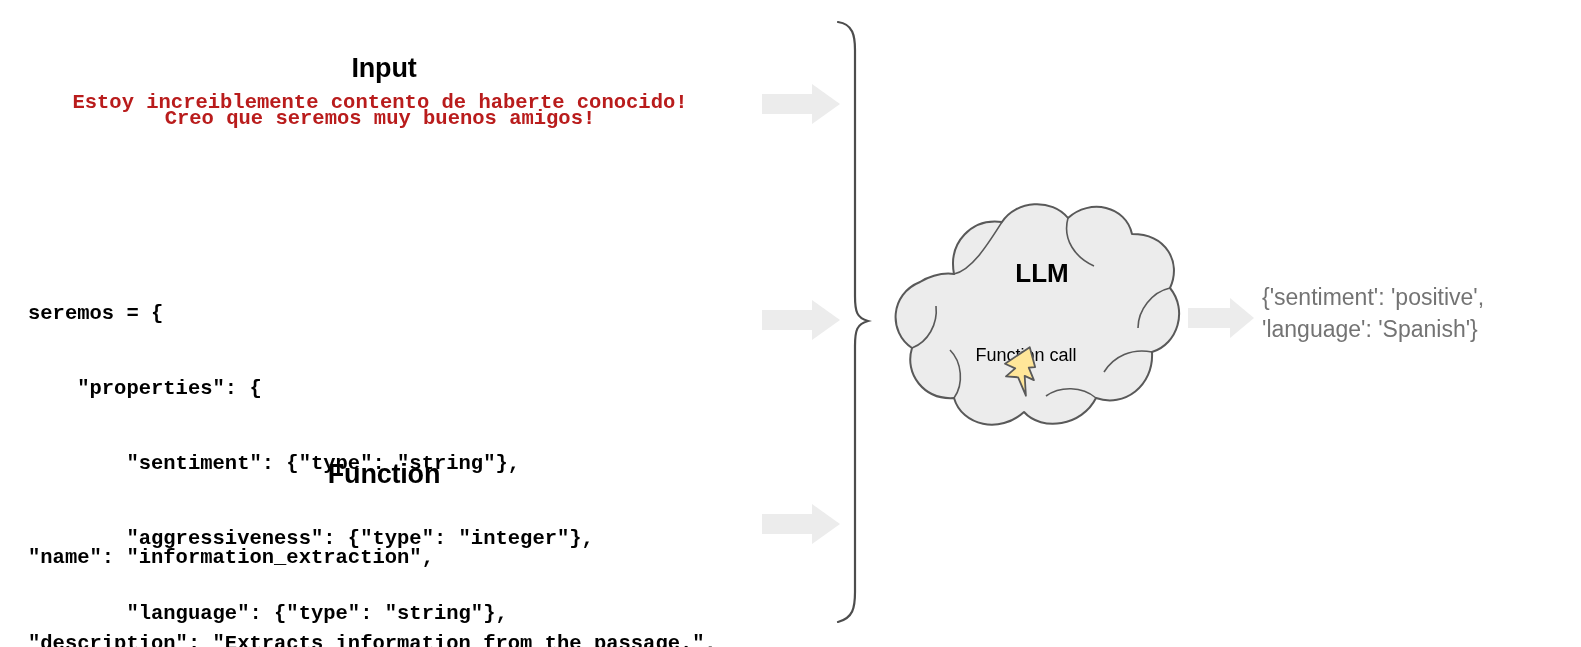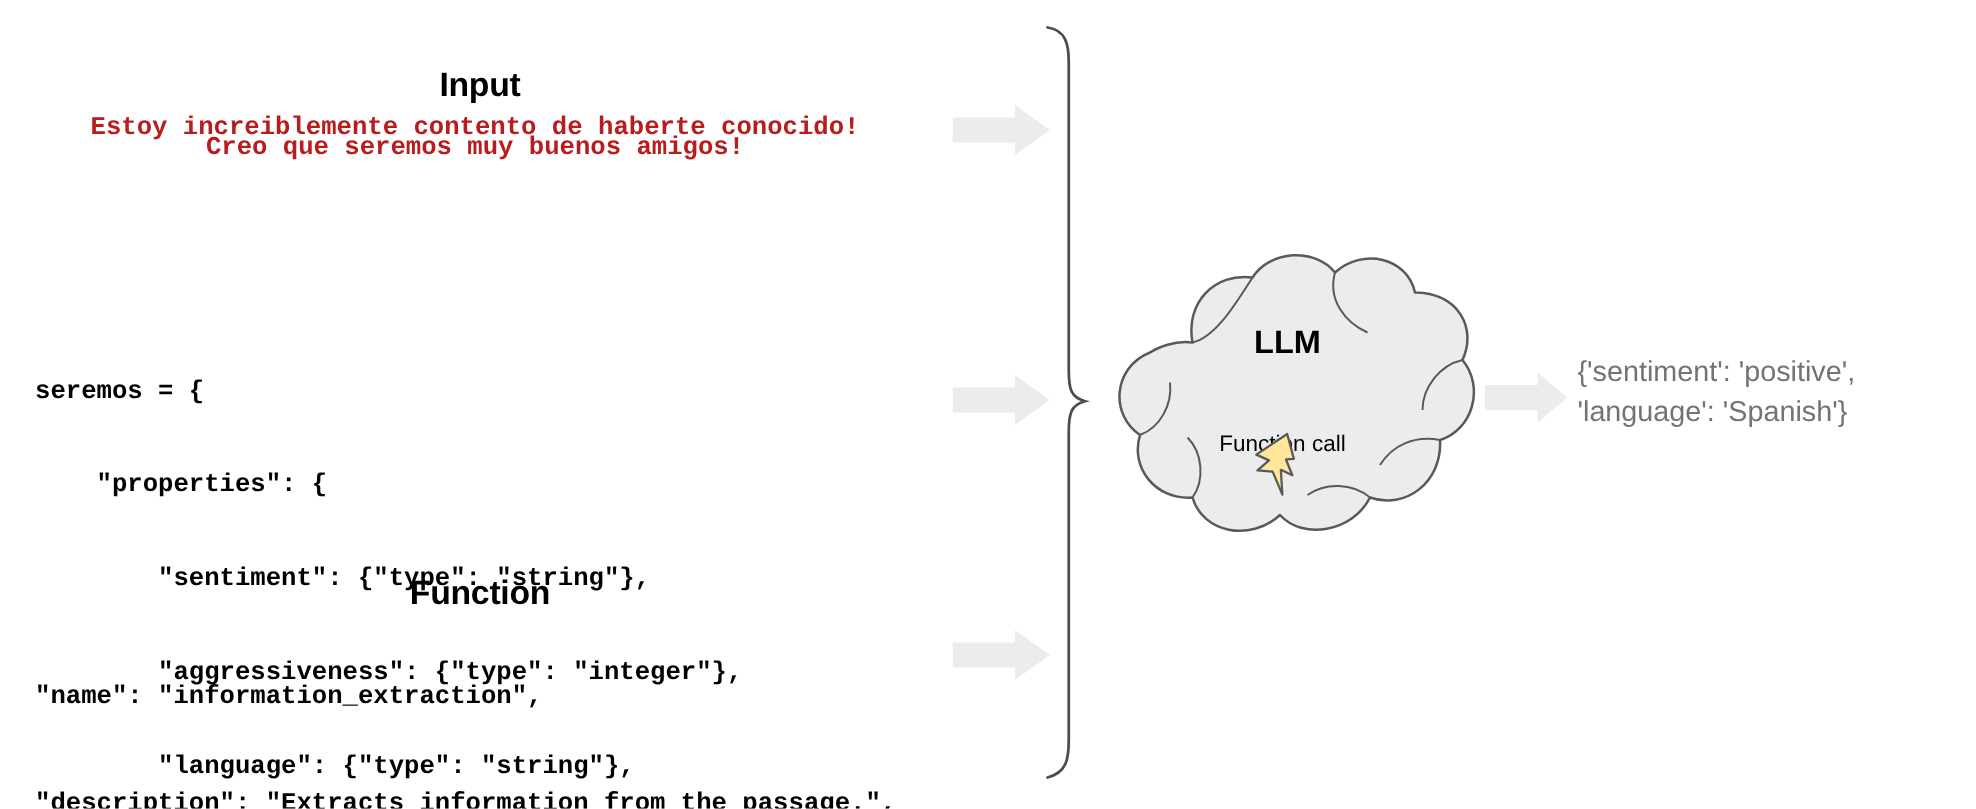--- a/index.html
+++ b/index.html
@@ -95,21 +95,21 @@
     top: 196px;
   }
   .cloud-label {
     position: absolute;
     width: 300px;
     text-align: center;
     font-family: "Liberation Sans", sans-serif;
     color: #000000;
   }
   .cloud-title {
-    left: 4px;
+    left: 16px;
     top: 62px;
     font-size: 26px;
     font-weight: bold;
     line-height: 30px;
   }
   .cloud-sub {
     left: 0;
     top: 118px;
     font-size: 18px;
     font-weight: normal;

